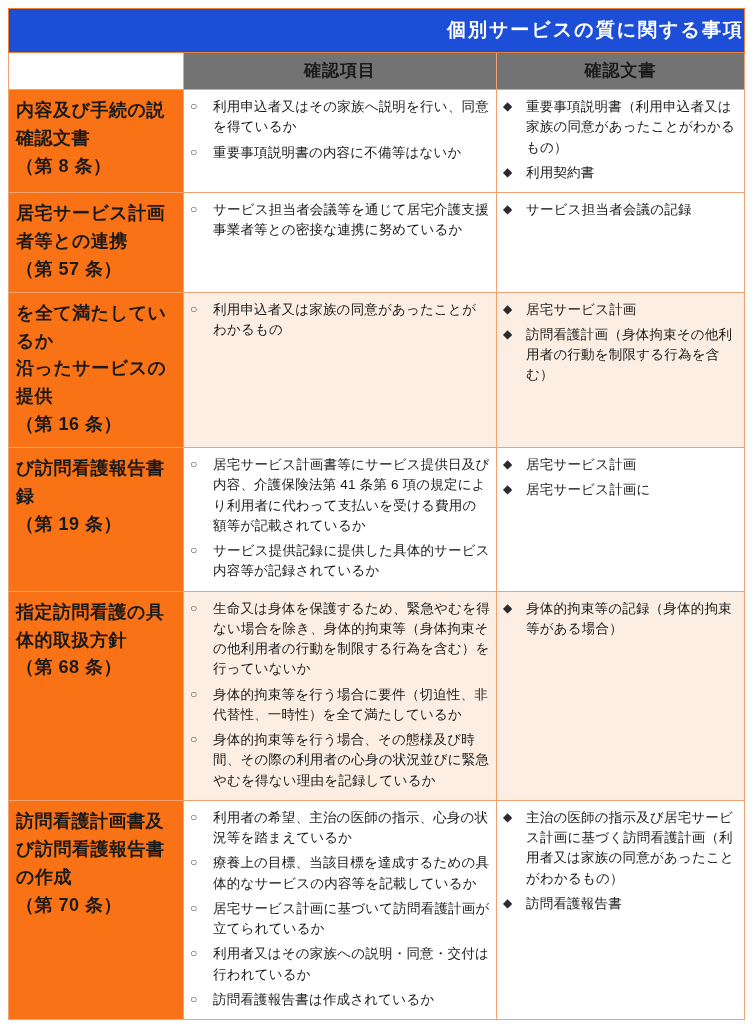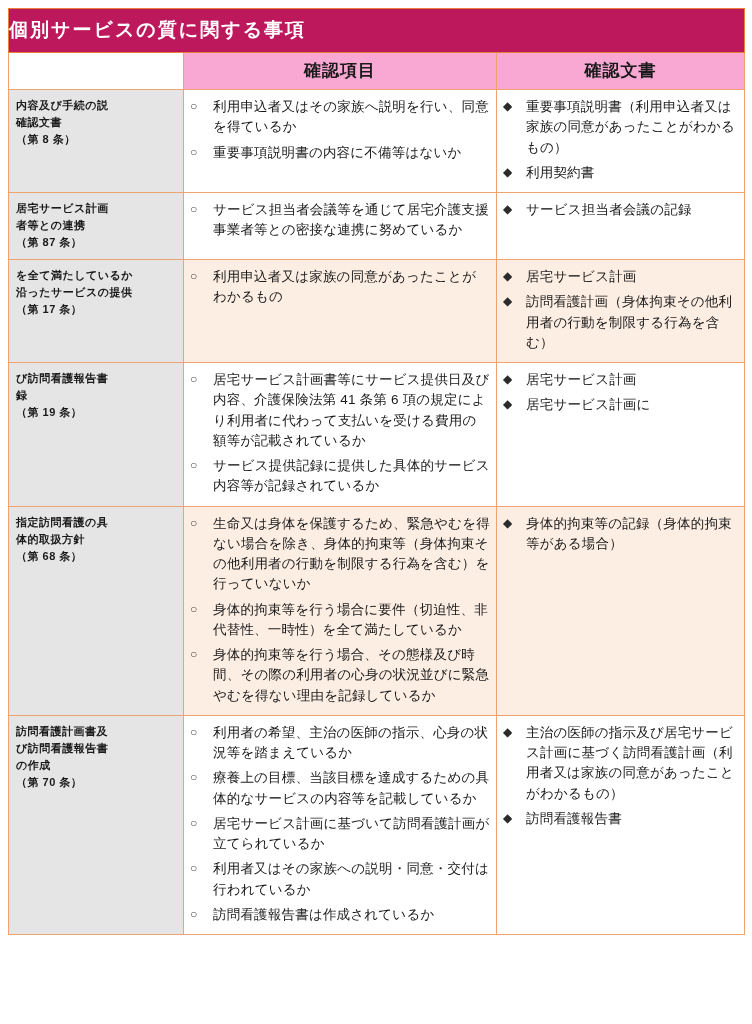--- a/index.html
+++ b/index.html
@@ -16,45 +16,45 @@
     width: 752px;
     box-sizing: border-box;
     padding: 8px 8px 0 8px;
   }
   table.sheet {
     width: 736px;
     border-collapse: collapse;
     table-layout: fixed;
   }
   .title-cell {
-    background: #be185d;
+    background: #1d4ed8;
     color: #ffffff;
     font-size: 19px;
     font-weight: bold;
-    text-align: left;
+    text-align: right;
     letter-spacing: 2px;
     padding: 8px 0 9px 0;
     border: 1px solid #e8803a;
   }
   .hdr {
-    background: #f9a8d4;
+    background: #737373;
     font-size: 17px;
     font-weight: bold;
     text-align: center;
     padding: 6px 0 7px 0;
     border: 1px solid #f0a270;
     letter-spacing: 1px;
   }
   .hdr-blank {
     border: 1px solid #f0a270;
     background: #ffffff;
   }
   td.cat {
-    background: #e5e5e5;
-    font-size: 11px;
+    background: #f97316;
+    font-size: 18px;
     font-weight: bold;
     vertical-align: top;
     padding: 7px 6px 8px 7px;
     border: 1px solid #f0a270;
     line-height: 1.55;
     letter-spacing: 0.5px;
   }
   td.items, td.docs {
     vertical-align: top;
     padding: 7px 6px 9px 6px;
@@ -131,38 +131,38 @@
             <ul class="list">
               <li><span class="bullet bullet-diamond">◆</span><span>重要事項説明書（利用申込者又は家族の同意があったことがわかるもの）</span></li>
               <li><span class="bullet bullet-diamond">◆</span><span>利用契約書</span></li>
             </ul>
           </td>
         </tr>
         <tr class="plain">
           <td class="cat">
             <span class="cat-line">居宅サービス計画</span>
             <span class="cat-line">者等との連携</span>
-            <span class="cat-line">（第 87 条）</span>
+            <span class="cat-line">（第 57 条）</span>
           </td>
           <td class="items">
             <ul class="list">
               <li><span class="bullet bullet-circle">○</span><span>サービス担当者会議等を通じて居宅介護支援事業者等との密接な連携に努めているか</span></li>
             </ul>
           </td>
           <td class="docs">
             <ul class="list">
               <li><span class="bullet bullet-diamond">◆</span><span>サービス担当者会議の記録</span></li>
             </ul>
           </td>
         </tr>
         <tr class="tint">
           <td class="cat">
             <span class="cat-line">を全て満たしているか</span>
             <span class="cat-line">沿ったサービスの提供</span>
-            <span class="cat-line">（第 17 条）</span>
+            <span class="cat-line">（第 16 条）</span>
           </td>
           <td class="items">
             <ul class="list">
               <li><span class="bullet bullet-circle">○</span><span>利用申込者又は家族の同意があったことがわかるもの</span></li>
             </ul>
           </td>
           <td class="docs">
             <ul class="list">
               <li><span class="bullet bullet-diamond">◆</span><span>居宅サービス計画</span></li>
               <li><span class="bullet bullet-diamond">◆</span><span>訪問看護計画（身体拘束その他利用者の行動を制限する行為を含む）</span></li>

